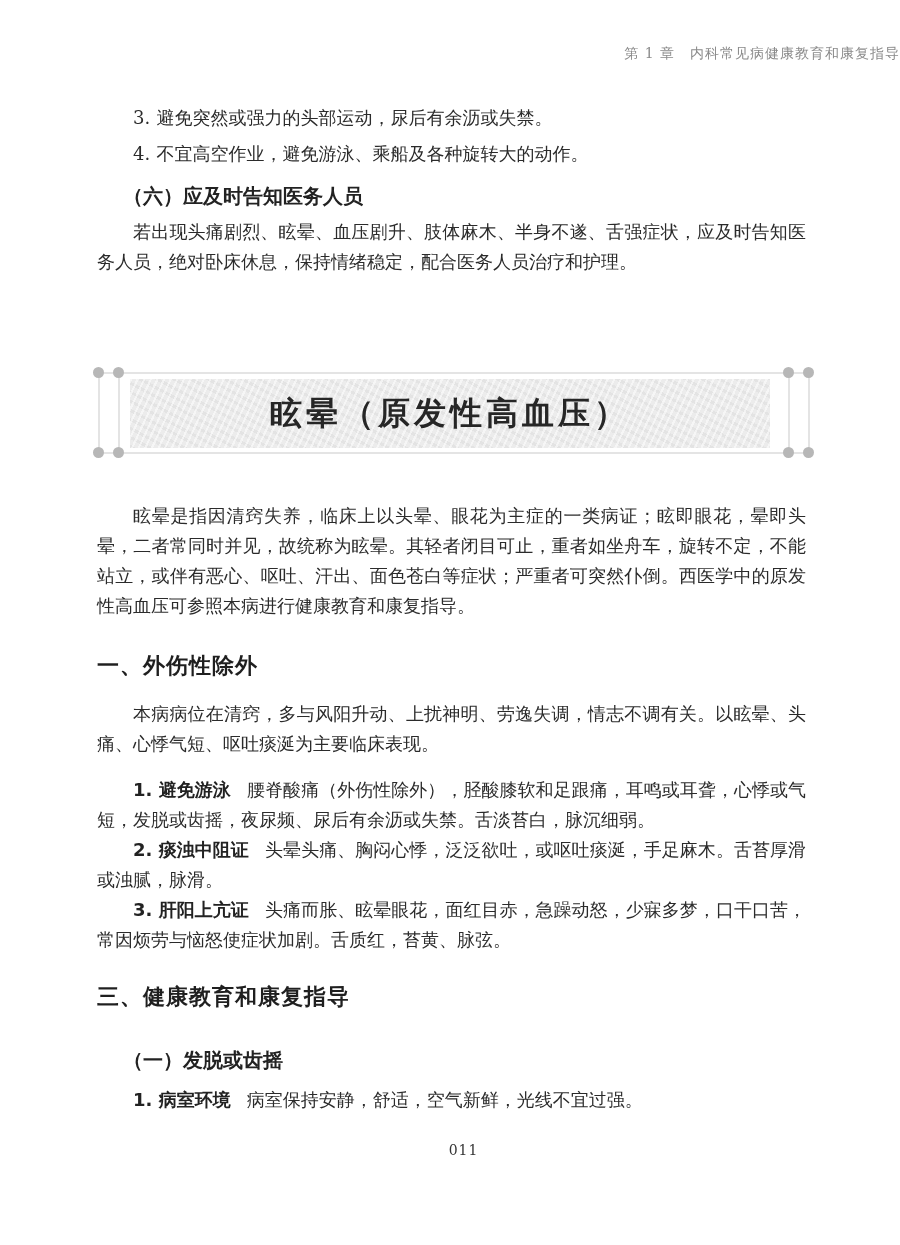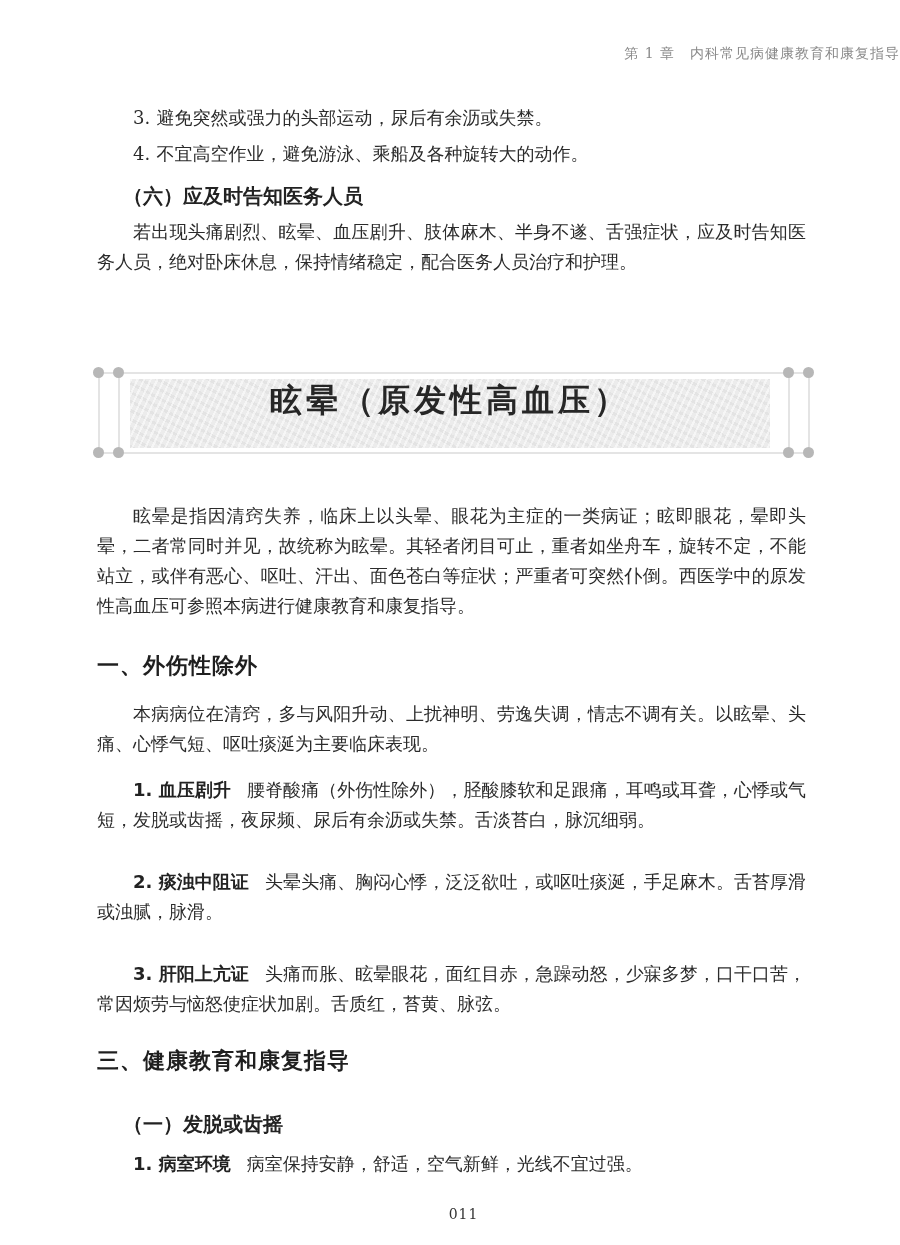--- a/index.html
+++ b/index.html
@@ -23,21 +23,21 @@
     letter-spacing: 1px;
   }
   .content { margin-left: 97px; margin-right: 94px; }
 
   .body-text {
     font-size: 18px;
     line-height: 30px;
     text-align: justify;
     color: #2b2b2b;
   }
-  .indent { text-indent: 2em; margin-top: 32px; }
+  .indent { text-indent: 2em; }
 
   .list-para { margin-top: 0; }
   .num { margin-right: 0.35em; }
 
   .sub-heading {
     font-family: "DejaVu Sans", "Liberation Sans", sans-serif;
     font-weight: 700;
     font-size: 20px;
     line-height: 26px;
     color: #222222;
@@ -82,20 +82,21 @@
   }
   .banner-bg {
     position: absolute;
     left: 130px; top: 15px;
     width: 640px; height: 69px;
     background-color: #ececec;
     background-image:
       repeating-linear-gradient(115deg, rgba(255,255,255,0.55) 0 2px, rgba(255,255,255,0) 2px 6px),
       repeating-linear-gradient(28deg, rgba(176,176,176,0.14) 0 3px, rgba(176,176,176,0) 3px 8px);
     display: flex;
+    align-items: center;
     justify-content: center;
   }
   .banner-title {
     font-size: 32px;
     font-weight: 700;
     color: #262626;
     letter-spacing: 4px;
     font-family: "DejaVu Serif", "Liberation Serif", serif;
   }
 
@@ -157,21 +158,21 @@
       <h1 class="banner-title">眩晕（原发性高血压）</h1>
     </div>
   </div>
 
   <div class="content">
     <p class="body-text indent mt-intro">眩晕是指因清窍失养，临床上以头晕、眼花为主症的一类病证；眩即眼花，晕即头晕，二者常同时并见，故统称为眩晕。其轻者闭目可止，重者如坐舟车，旋转不定，不能站立，或伴有恶心、呕吐、汗出、面色苍白等症状；严重者可突然仆倒。西医学中的原发性高血压可参照本病进行健康教育和康复指导。</p>
 
     <h2 class="main-heading mt-h1">一、外伤性除外</h2>
     <p class="body-text indent mt-p1">本病病位在清窍，多与风阳升动、上扰神明、劳逸失调，情志不调有关。以眩晕、头痛、心悸气短、呕吐痰涎为主要临床表现。</p>
 
-    <p class="body-text indent mt-p2"><span class="term"><span class="num">1.</span><span>血压剧升</span></span><span>腰脊酸痛（外伤性除外），胫酸膝软和足跟痛，耳鸣或耳聋，心悸或气短，发脱或齿摇，夜尿频、尿后有余沥或失禁。舌淡苔白，脉沉细弱。</span></p>
+    <p class="body-text indent mt-p2"><span class="term"><span class="num">1.</span><span>避免游泳</span></span><span>腰脊酸痛（外伤性除外），胫酸膝软和足跟痛，耳鸣或耳聋，心悸或气短，发脱或齿摇，夜尿频、尿后有余沥或失禁。舌淡苔白，脉沉细弱。</span></p>
     <p class="body-text indent"><span class="term"><span class="num">2.</span><span>痰浊中阻证</span></span><span>头晕头痛、胸闷心悸，泛泛欲吐，或呕吐痰涎，手足麻木。舌苔厚滑或浊腻，脉滑。</span></p>
     <p class="body-text indent"><span class="term"><span class="num">3.</span><span>肝阳上亢证</span></span><span>头痛而胀、眩晕眼花，面红目赤，急躁动怒，少寐多梦，口干口苦，常因烦劳与恼怒使症状加剧。舌质红，苔黄、脉弦。</span></p>
 
     <h2 class="main-heading mt-h3">三、健康教育和康复指导</h2>
     <h3 class="sub-heading mt-sub1">（一）发脱或齿摇</h3>
     <p class="body-text indent mt-p3"><span class="term"><span class="num">1.</span><span>病室环境</span></span><span>病室保持安静，舒适，空气新鲜，光线不宜过强。</span></p>
   </div>
 
   <div class="page-footer">011</div>
 

